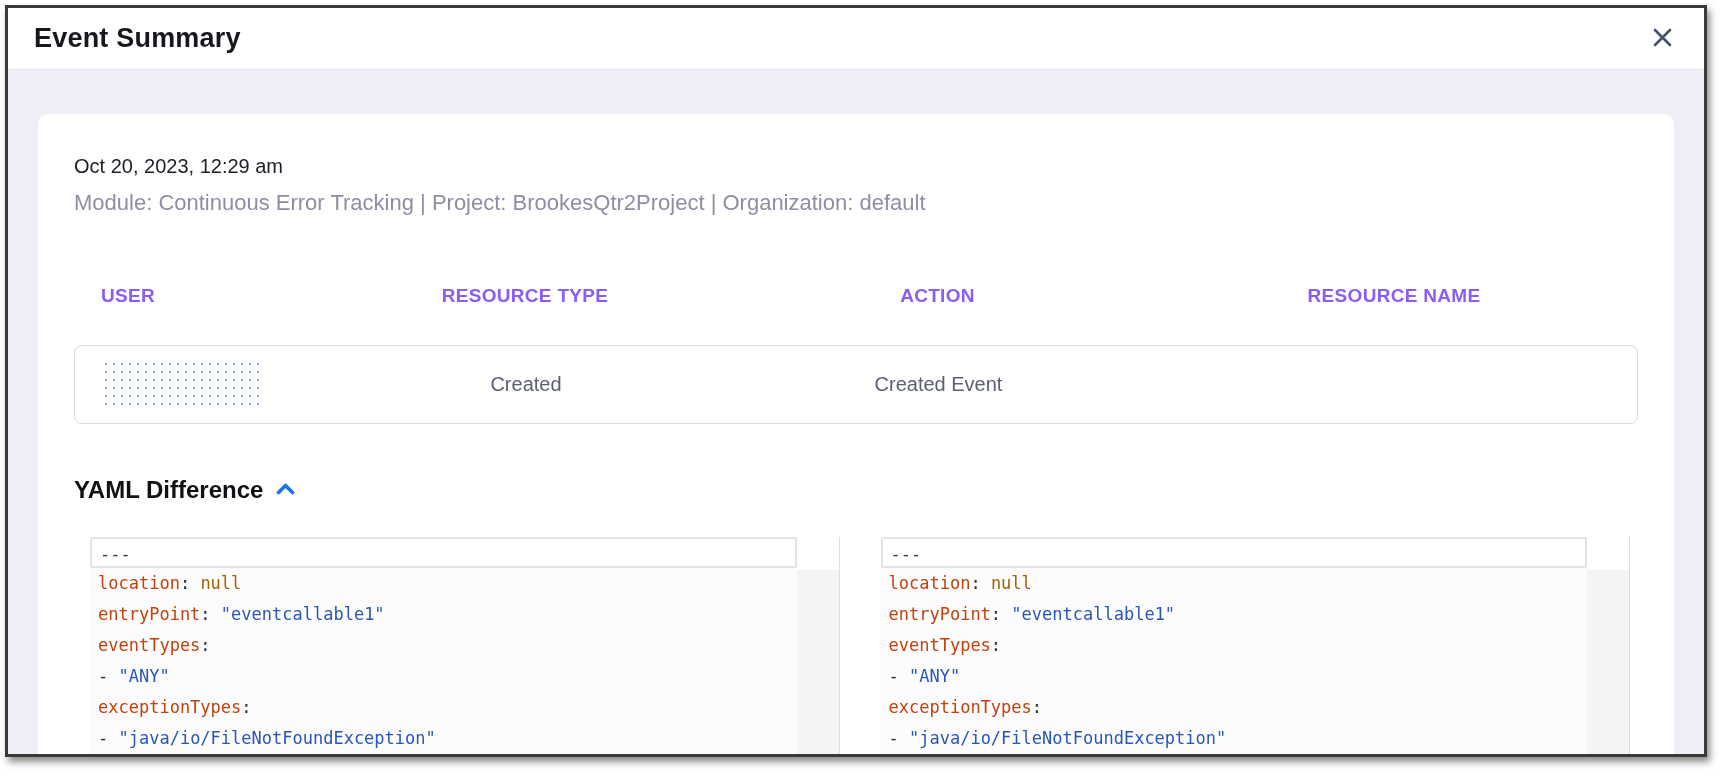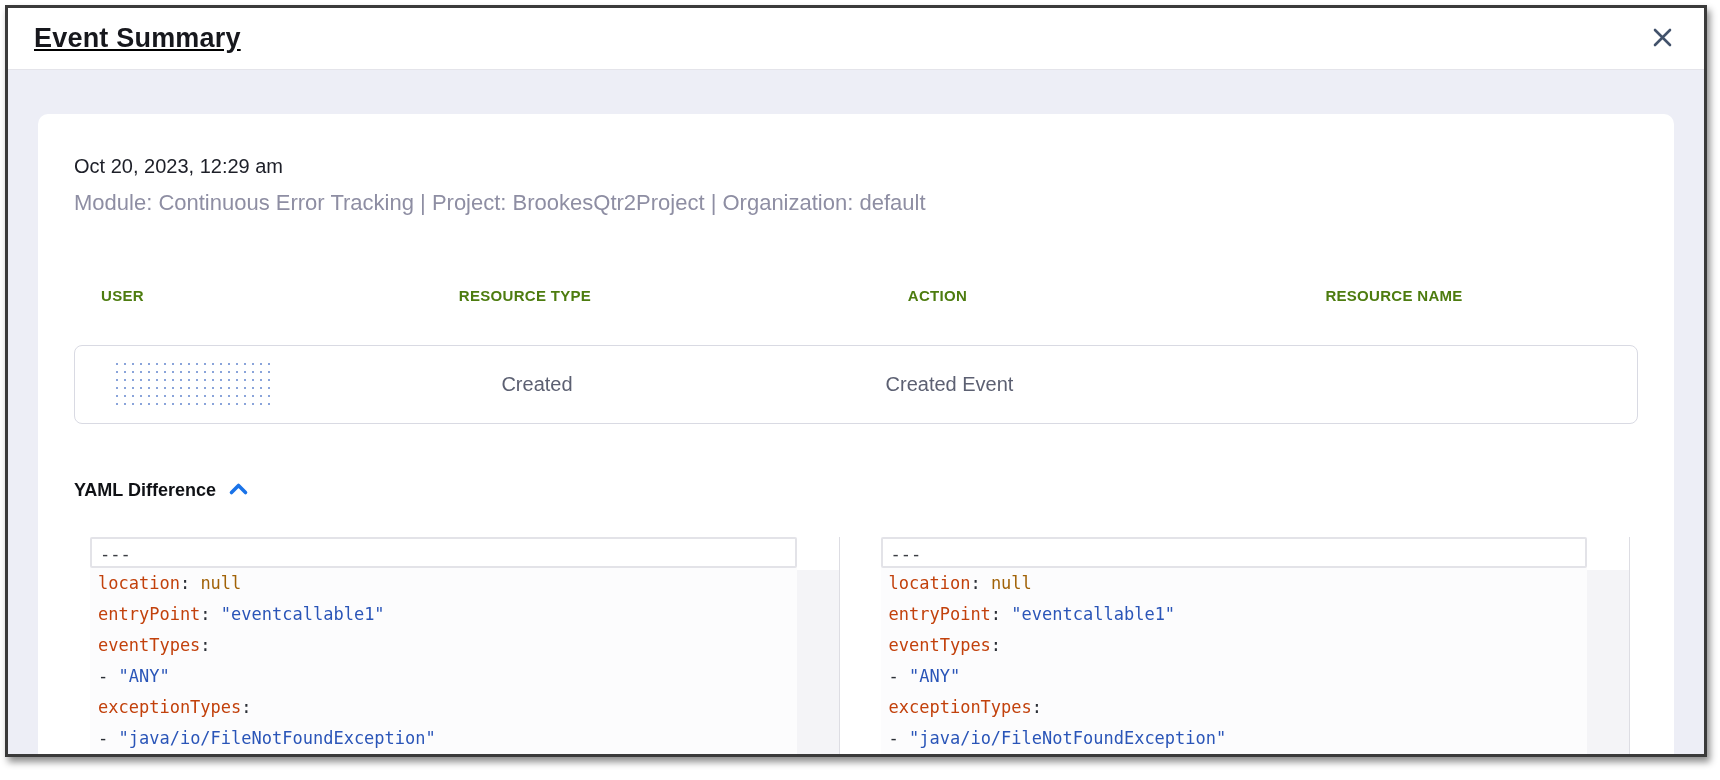--- a/index.html
+++ b/index.html
@@ -10,58 +10,56 @@
     position:absolute; left:5px; top:5px; width:1702px; height:752px;
     background:#ffffff; border:3px solid #3a3a3a;
     box-shadow:3px 5px 7px rgba(0,0,0,0.45);
     overflow:hidden;
   }
 
   .modal-header {
     height:62px; background:#ffffff; border-bottom:1px solid #e4e4ea;
     display:flex; align-items:center; justify-content:space-between;
     padding:0 26px;
-    text-decoration:underline;
   }
   .modal-title { font-size:27px; font-weight:bold; color:#17181d; letter-spacing:0.2px; }
   .close-btn { background:none; border:none; cursor:pointer; padding:4px; display:flex; align-items:center; }
 
   .modal-body { height:687px; background:#edeef6; padding:44px 30px 0 30px; overflow:hidden; }
 
   .card {
     background:#ffffff; border-radius:10px; height:800px;
     padding:40px 36px 0 36px;
   }
 
   .event-timestamp { font-size:20px; font-weight:normal; color:#1d1f28; line-height:24px; }
   .event-meta { font-size:22px; color:#8e8ea3; line-height:22px; margin-top:14px; }
 
   .audit-grid { display:grid; grid-template-columns:251px 400px 425px 1fr; align-items:center; }
   .audit-headers { margin-top:73px; }
-  .col-header { font-size:15px; font-weight:bold; color:#4d7c0f; letter-spacing:0.3px; line-height:18px; text-align:center; }
+  .col-header { font-size:19px; font-weight:bold; color:#8b5cf6; letter-spacing:0.3px; line-height:18px; text-align:center; }
   .col-header.first { text-align:left; padding-left:27px; }
 
   .audit-row {
     margin-top:40px; border:1px solid #d9dae3; border-radius:8px; height:79px;
     background:#fff;
-    padding-left:11px;
   }
   .cell { font-size:20px; color:#5c6072; text-align:center; }
   .cell.first { text-align:left; padding-left:27px; }
   .redacted {
     width:160px; height:50px;
     background-image:radial-gradient(circle, #8aa4da 1.2px, transparent 1.5px);
     background-size:8px 8px;
   }
 
   .yaml-toggle {
     margin-top:54px; display:inline-flex; align-items:center; gap:12px;
     background:none; border:none; cursor:pointer; padding:0;
   }
-  .yaml-toggle-label { font-size:18px; font-weight:bold; color:#0f1115; line-height:24px; }
+  .yaml-toggle-label { font-size:24px; font-weight:bold; color:#0f1115; line-height:24px; }
 
   .yaml-panels {
     margin:35px 8px 0 16px;
     display:grid; grid-template-columns:1fr 1fr; gap:41px;
     height:240px;
   }
   .yaml-panel { display:flex; background:#fcfcfd; overflow:hidden; }
   .yaml-code { flex:1; font-family:"DejaVu Sans Mono", monospace; font-size:17px; }
   .code-line { height:31px; line-height:31px; padding-left:8px; white-space:pre; }
   .code-line.highlight {

